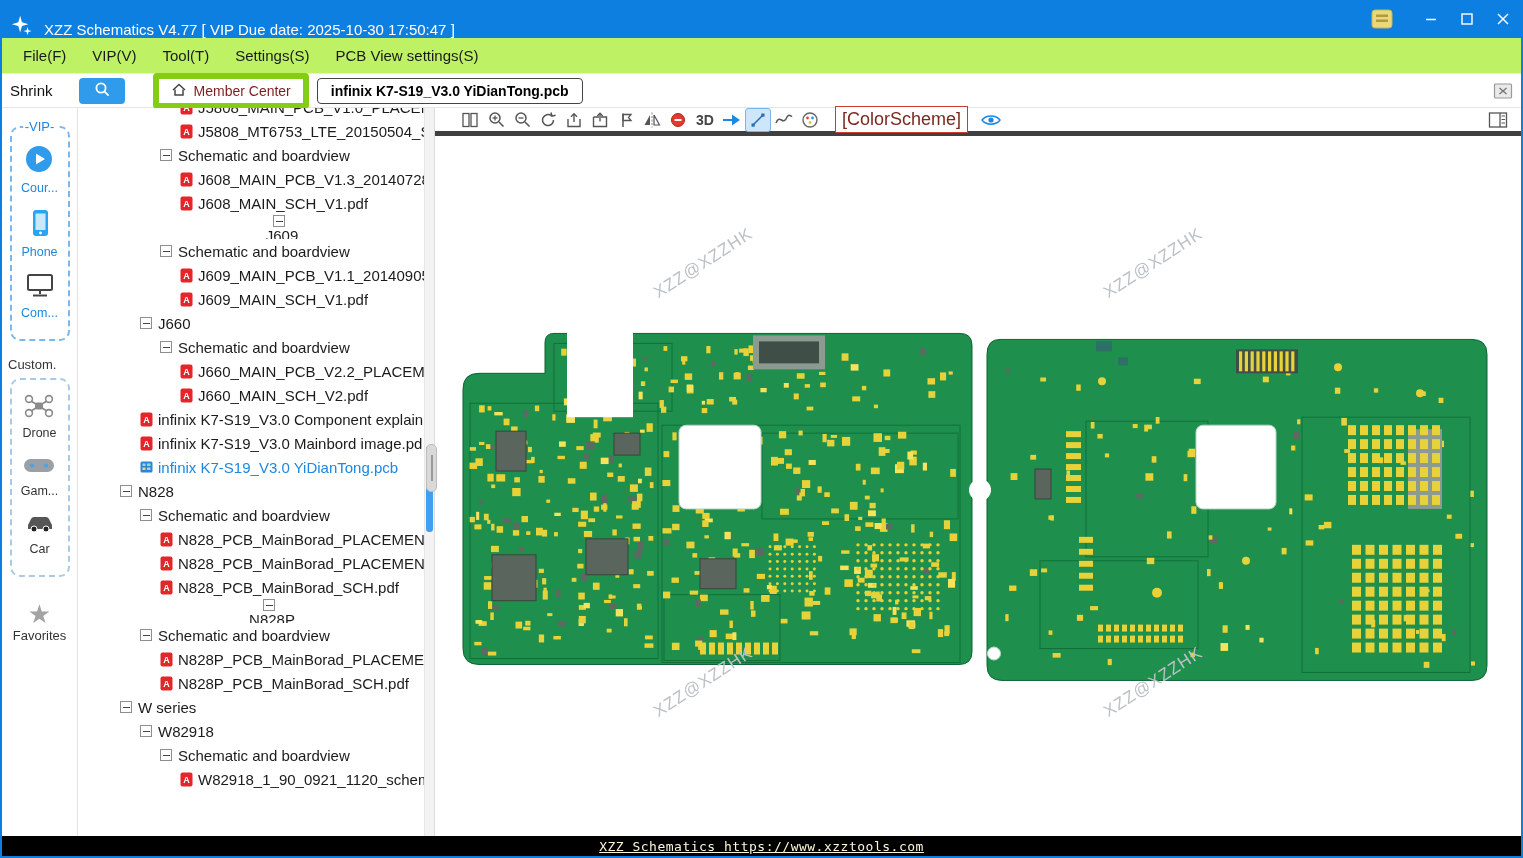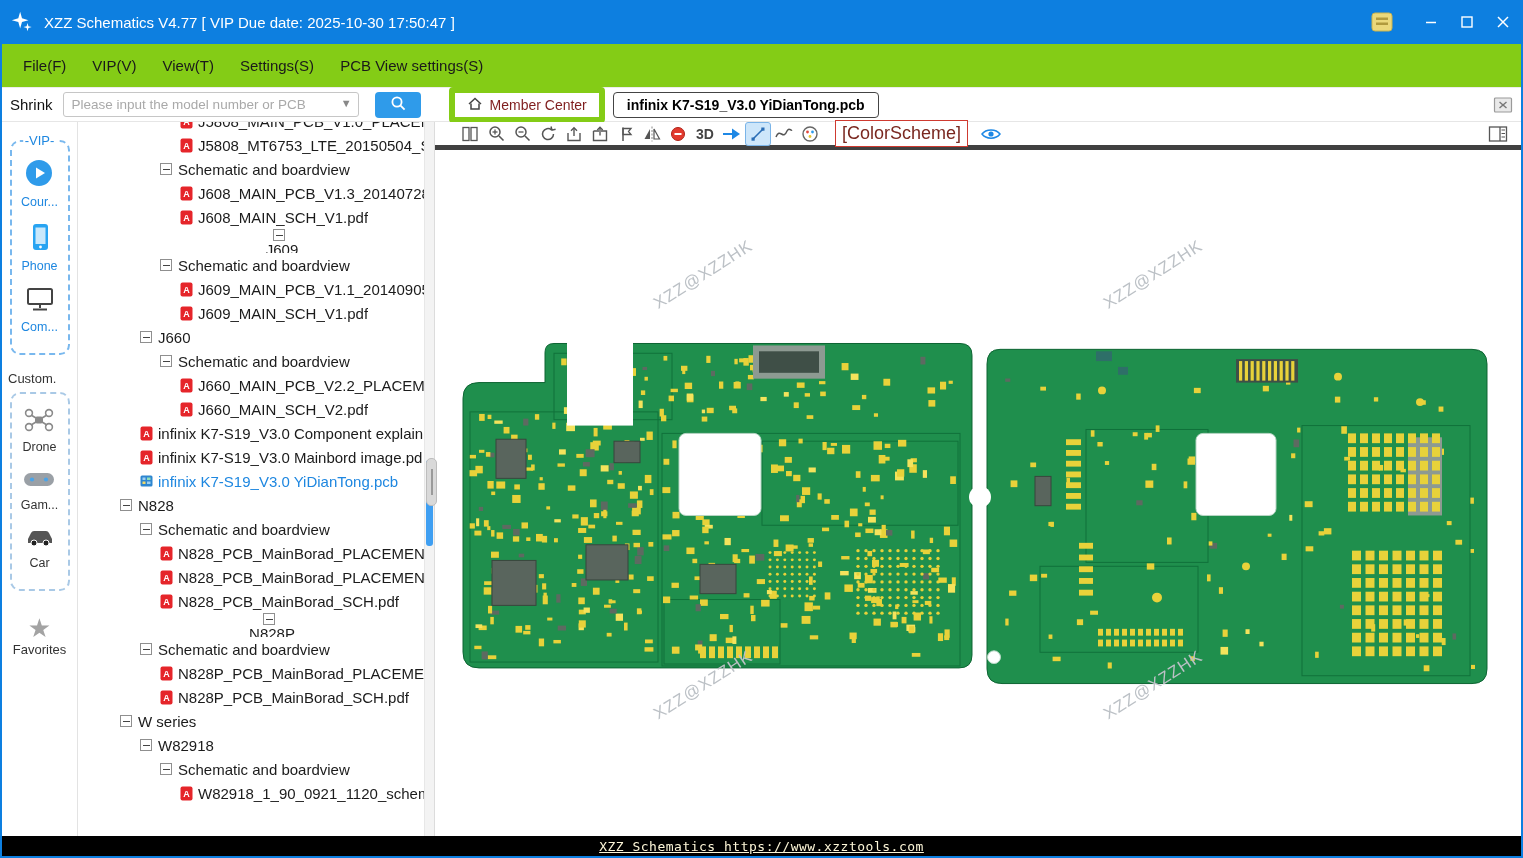--- a/index.html
+++ b/index.html
@@ -1,24 +1,24 @@
 <!DOCTYPE html>
 <html><head>
 <meta charset="utf-8">
 <style>
 *{box-sizing:border-box;margin:0;padding:0}
 html,body{width:1523px;height:858px;overflow:hidden;font-family:"Liberation Sans",sans-serif;background:#fff}
 .window{position:relative;width:1523px;height:858px;border-left:2px solid #0d7fe0;border-right:2px solid #0d7fe0;border-bottom:2px solid #0d7fe0;display:flex;flex-direction:column}
-.titlebar{height:44px;background:#0d7fe0;display:flex;align-items:center;color:#fff;flex:0 0 auto}
+.titlebar{height:38px;background:#0d7fe0;display:flex;align-items:flex-end;color:#fff;flex:0 0 auto}
 .title-icon{margin:0 10px 0 8px;display:flex}
 .title-text{font-size:15px}
 .win-controls{margin-left:auto;display:flex;align-items:center;height:100%}
 .wc{width:36px;height:100%;display:flex;align-items:center;justify-content:center;cursor:pointer}
 .license{width:30px;height:26px;margin-right:16px;display:flex;align-items:center;justify-content:center;cursor:pointer}
-.menubar{height:44px;display:flex;align-items:center;padding-left:8px;border-bottom:1px solid #ececec;flex:0 0 auto;background:#84cc16}
+.menubar{height:36px;display:flex;align-items:center;padding-left:8px;border-bottom:1px solid #ececec;flex:0 0 auto;background:#bef264}
 .menu-item{font-size:15px;color:#1a1a1a;padding:0 13px;cursor:default}
 .searchrow{height:34px;display:flex;align-items:center;flex:0 0 auto;background:#fff;position:relative;border-bottom:1px solid #e6e6e6}
 .shrink{font-size:15px;margin:0 10px 0 8px;color:#111;cursor:pointer}
 .search-wrap{position:relative;display:flex;align-items:center}
 .search-input{width:296px;height:25px;border:1px solid #c6c6c6;border-radius:3px;padding:0 24px 0 8px;font-size:13.5px;color:#333;outline:none}
 .search-input::placeholder{color:#a9a9a9}
 .chev{position:absolute;right:7px;top:5px;color:#888;font-size:11px;pointer-events:none}
 .search-btn{width:46px;height:26px;background:#2f9bea;border:none;border-radius:4px;margin-left:16px;display:flex;align-items:center;justify-content:center;cursor:pointer}
 .tab{height:26px;border:6px solid #84cc16;border-radius:4px;background:#fff;display:flex;align-items:center;padding:12px 12px;gap:7px;font-size:14px;color:#7f1d1d;margin-left:28px;cursor:pointer;white-space:nowrap}
 .tab.active{margin-left:8px;border:1px solid #444;font-weight:bold;color:#000;padding:0 13px}
@@ -96,31 +96,27 @@
             <line x1="1" y1="1" x2="11" y2="11" stroke="#fff" stroke-width="1.5"></line>
             <line x1="11" y1="1" x2="1" y2="11" stroke="#fff" stroke-width="1.5"></line>
           </svg>
         </span>
     </div>
   </div>
 
   <div class="menubar">
     <span class="menu-item">File(F)</span>
     <span class="menu-item">VIP(V)</span>
-    <span class="menu-item">View(T)</span>
+    <span class="menu-item">Tool(T)</span>
     <span class="menu-item">Settings(S)</span>
     <span class="menu-item">PCB View settings(S)</span>
   </div>
 
   <div class="searchrow">
     <span class="shrink">Shrink</span>
-    <span class="search-wrap">
-      <input class="search-input" placeholder="Please input the model number or PCB" style="">
-      <span class="chev">▼</span>
-    </span>
     <button class="search-btn">
       <span><svg width="18" height="18" viewBox="0 0 18 18">
             <circle cx="8" cy="8" r="4.6" fill="none" stroke="#fff" stroke-width="1.8"></circle>
             <line x1="11.6" y1="11.6" x2="15.6" y2="15.6" stroke="#fff" stroke-width="1.8"></line>
           </svg></span>
     </button>
     <div class="tab">
       <span><svg width="16" height="15">
             <path d="M2 8 L8 2.5 L14 8" fill="none" stroke="#444" stroke-width="1.5"></path>
             <path d="M4 7.5 V13 H12 V7.5" fill="none" stroke="#444" stroke-width="1.5"></path>

